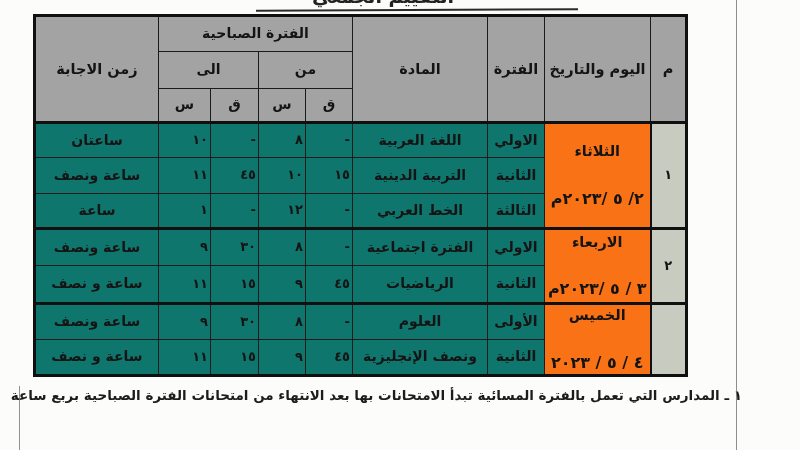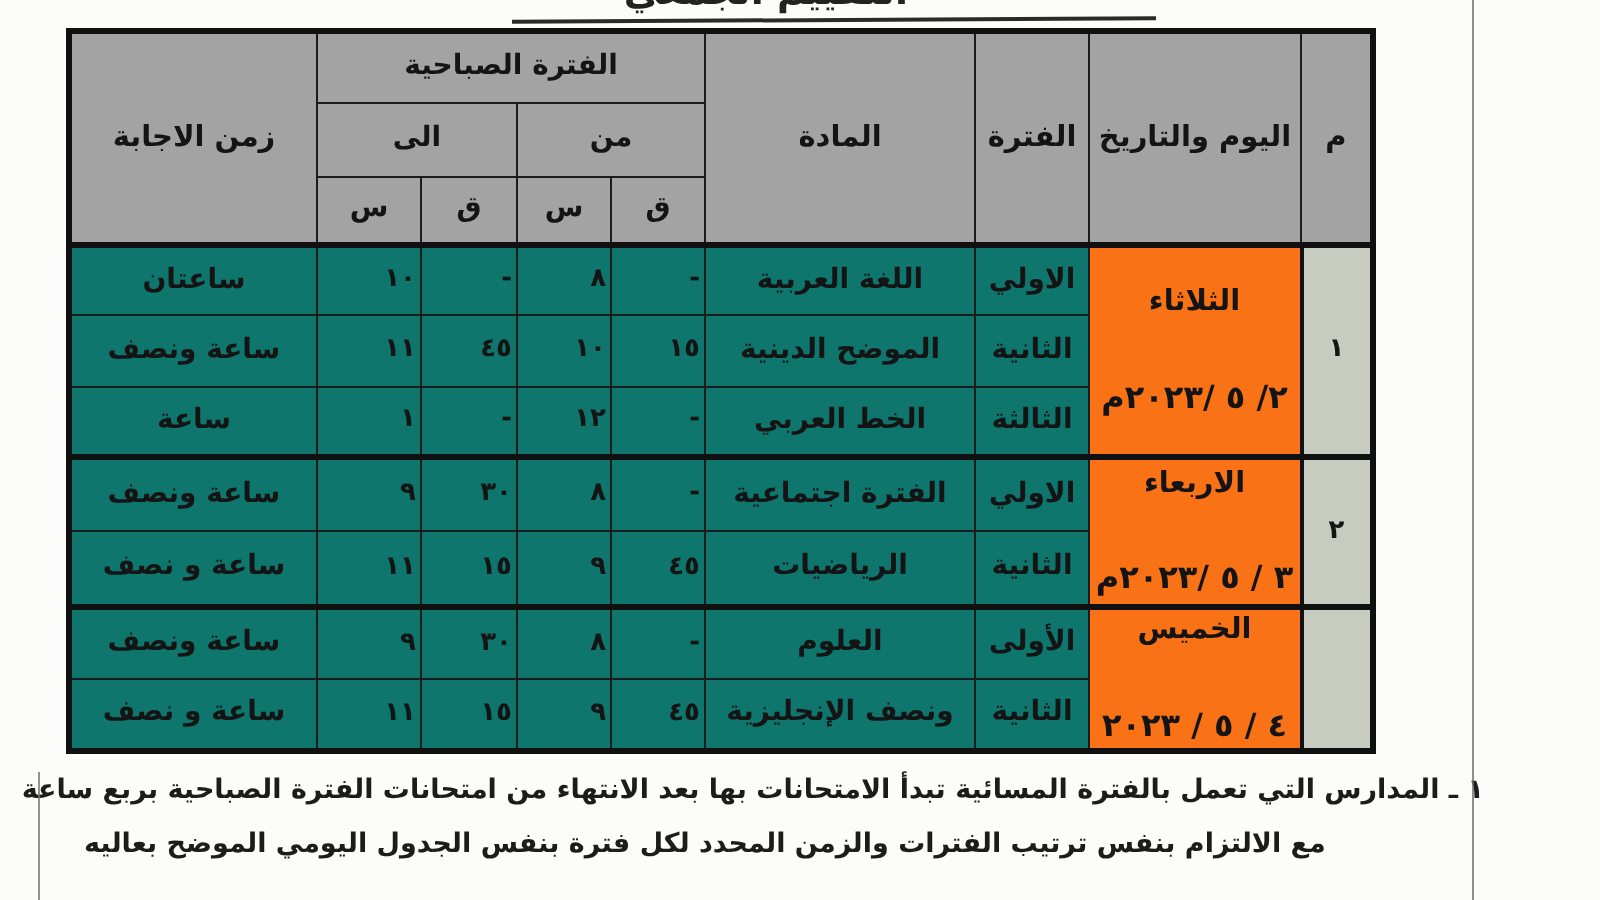--- a/index.html
+++ b/index.html
@@ -121,21 +121,21 @@
       <td>الاولي</td>
       <td class="subject">اللغة العربية</td>
       <td class="num">-</td>
       <td class="num">٨</td>
       <td class="num">-</td>
       <td class="num">١٠</td>
       <td class="answer">ساعتان</td>
     </tr>
     <tr style="height:36px">
       <td>الثانية</td>
-      <td class="subject">الموضح الدينية</td>
+      <td class="subject">التربية الدينية</td>
       <td class="num">١٥</td>
       <td class="num">١٠</td>
       <td class="num">٤٥</td>
       <td class="num">١١</td>
       <td class="answer">ساعة ونصف</td>
     </tr>
     <tr style="height:35px">
       <td>الثالثة</td>
       <td class="subject">الخط العربي</td>
       <td class="num">-</td>
@@ -190,19 +190,18 @@
       <td class="num">٩</td>
       <td class="num">١٥</td>
       <td class="num">١١</td>
       <td class="answer">ساعة و نصف</td>
     </tr>
   </tbody>
     </table>
 
   <div class="footnote">
     <div class="l1">١ ـ  المدارس التي تعمل بالفترة المسائية تبدأ الامتحانات بها بعد الانتهاء من امتحانات الفترة الصباحية بربع ساعة</div>
-    <div class="l2">مع الالتزام بنفس ترتيب الفترات والزمن المحدد لكل فترة بنفس الجدول اليومي  الموضح بعاليه</div>
   </div>
 
   <div class="scan-line-right"></div>
   <div class="scan-line-left"></div>
 
 </div>
 
 </body></html>

